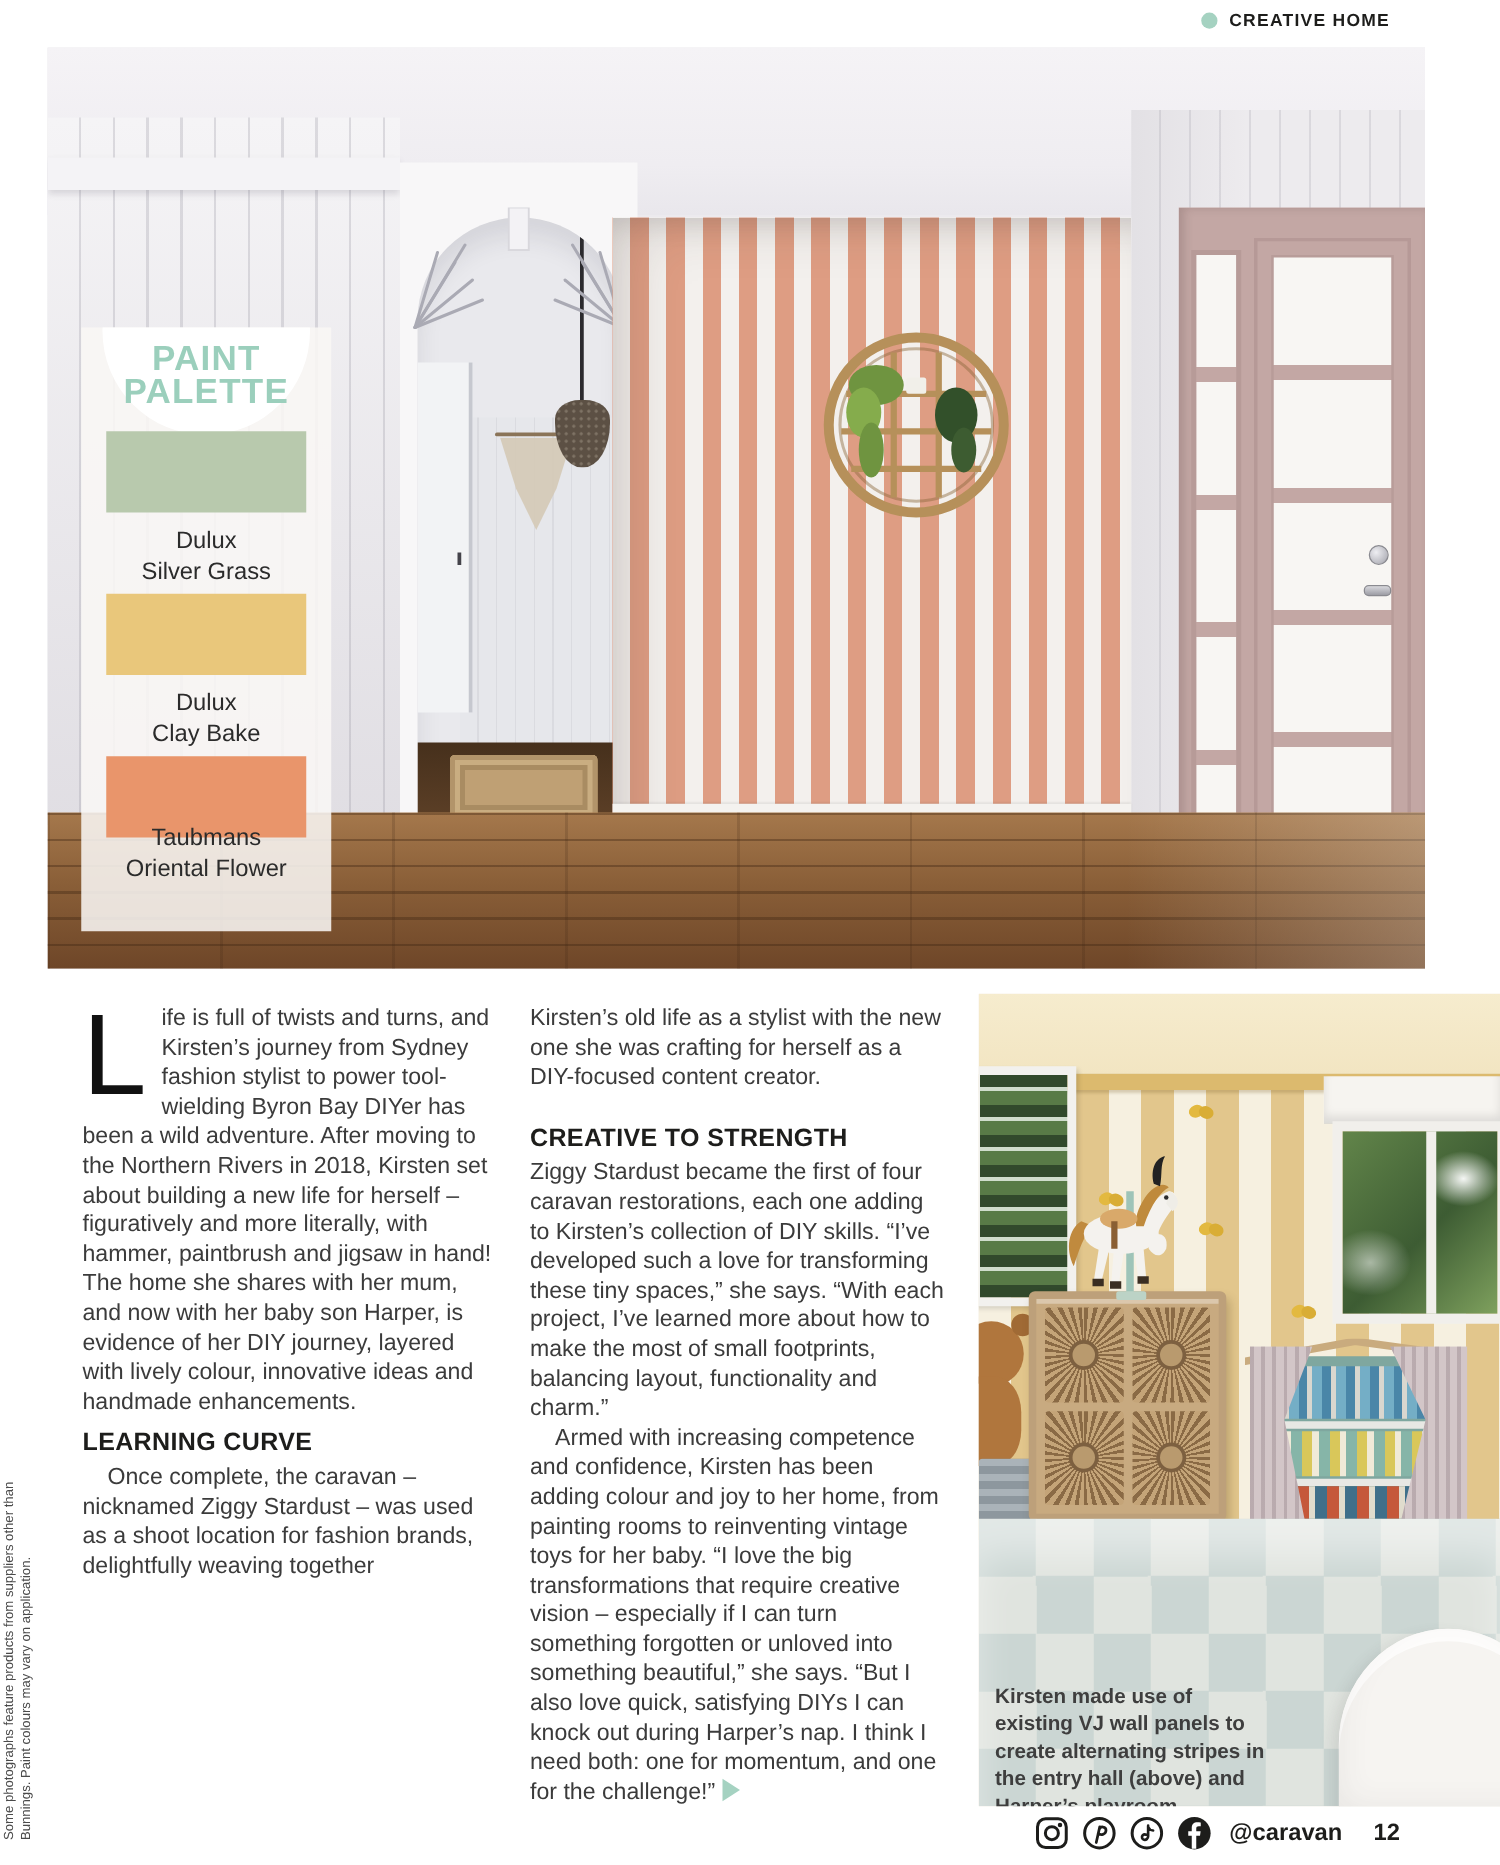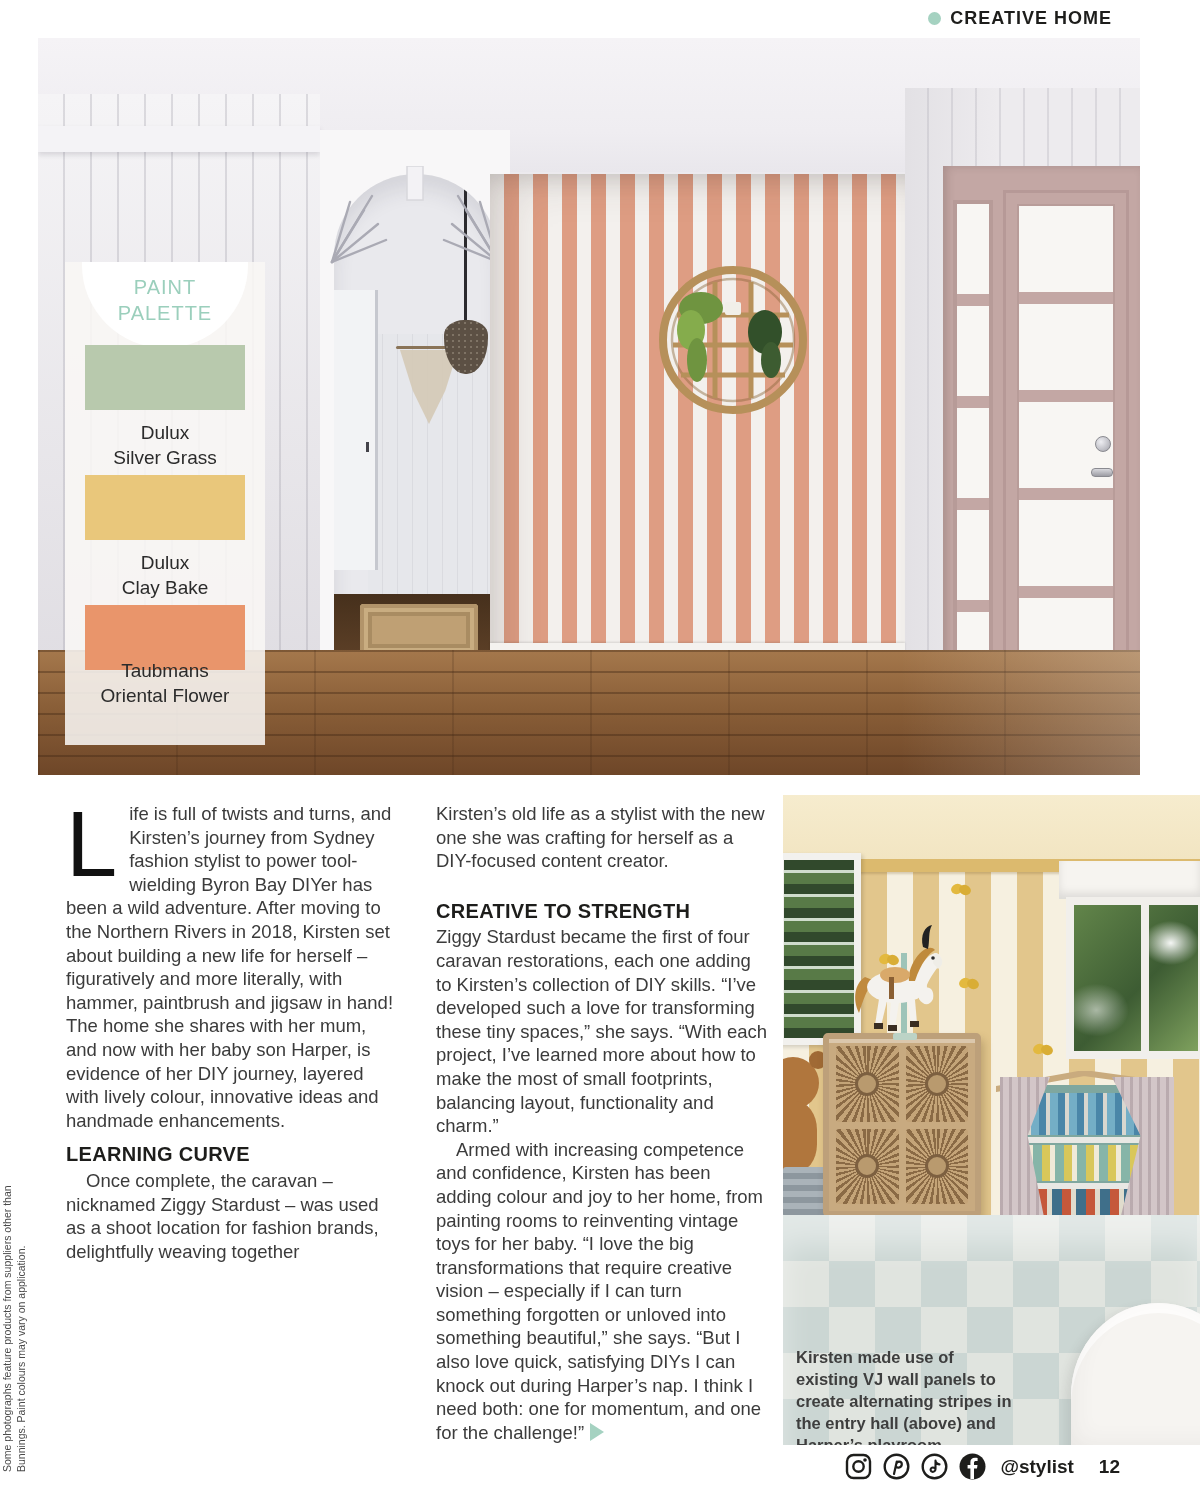--- a/index.html
+++ b/index.html
@@ -4,21 +4,21 @@
 <style>
   * { margin:0; padding:0; box-sizing:border-box; }
   html,body { background:#ffffff; }
   .page {
     position:relative; width:1200px; height:1492px; background:#fff;
     font-family:"Liberation Sans", sans-serif; color:#3a3a3a; overflow:hidden;
   }
   
   .header { position:absolute; top:8px; right:88px; display:flex; align-items:center; gap:9px; }
   .header-dot { width:13px; height:13px; border-radius:50%; background:#a5d2c1; }
-  .header-label { font-size:18px; font-weight:bold; letter-spacing:1px; color:#1d1d1b; }
+  .header-label { font-size:14px; font-weight:bold; letter-spacing:1px; color:#1d1d1b; }
 
   
   .photo-hall { position:absolute; left:38px; top:38px; width:1102px; height:737px; overflow:hidden; background:#eceaee; }
   .hall-ceiling { position:absolute; left:0; top:0; right:0; height:134px;
     background:linear-gradient(180deg,#f5f3f6 0%,#efedf1 70%,#e9e7ec 100%); }
   .hall-left-wall { position:absolute; left:0; top:56px; width:282px; height:566px;
     background:#ebe9ed;
     background-image:repeating-linear-gradient(90deg, transparent 0 25px, rgba(150,148,160,.28) 25px 27px),
       linear-gradient(180deg, rgba(255,255,255,.5), rgba(130,125,140,.10)); }
   .hall-cornice { position:absolute; left:0; top:88px; width:282px; height:26px;
@@ -75,27 +75,27 @@
       repeating-linear-gradient(90deg, rgba(58,34,17,.18) 0 2px, transparent 2px 138px),
       linear-gradient(180deg,#a5784c 0%,#8a5f38 45%,#6e4628 100%); }
   .floor-glare { position:absolute; right:0; top:612px; width:240px; height:125px;
     background:linear-gradient(90deg, transparent, rgba(255,250,240,.25)); }
 
   
   .palette-panel { position:absolute; left:27px; top:224px; width:200px; height:483px;
     background:rgba(249,247,245,.87); overflow:hidden; }
   .palette-circle { position:absolute; left:17px; top:-80px; width:166px; height:166px; border-radius:50%; background:#fff; }
   .palette-title { position:absolute; left:0; top:12px; width:100%; text-align:center;
-    font-size:20px; font-weight:normal; letter-spacing:1px; color:#9bcfbc; line-height:26px; }
+    font-size:28px; font-weight:bold; letter-spacing:1px; color:#9bcfbc; line-height:26px; }
   .swatch { position:absolute; left:20px; width:160px; height:65px; }
   .swatch-label { position:absolute; left:0; width:100%; text-align:center; font-size:19px; line-height:25px; color:#2b2b2b; }
 
   
   .col { position:absolute; top:802px; width:333px; font-size:18.5px; line-height:23.6px; color:#3b3b3b; }
-  .col-1 { left:66px; } .col-2 { left:436px; }
+  .col-1 { left:66px; } .col-2 { left:424px; }
   .dropcap { float:left; font-size:92px; line-height:72px; padding:6px 12px 0 0; color:#111; font-weight:400; }
   .section-heading { font-size:20px; font-weight:bold; color:#1d1d1b; letter-spacing:.3px; margin-top:11px; margin-bottom:2px; }
   .para-indent { text-indent:20px; }
   .col p { margin:0; }
   .continue-arrow { display:inline-block; width:0; height:0; margin-left:6px;
     border-left:14px solid #a5d2c1; border-top:9px solid transparent; border-bottom:9px solid transparent;
     vertical-align:-2px; background:none !important; }
 
   
   .photo-play { position:absolute; left:783px; top:795px; width:417px; height:650px; overflow:hidden; background:#f2ecdd; }
@@ -373,19 +373,19 @@
       <path d="M11 21 L13.8 8.5 M13.2 11 C14 7.5 19 8 18.8 11.4 C18.6 14.6 14.5 15.6 12.6 13.6" fill="none" stroke="#1d1d1b" stroke-width="2.2" stroke-linecap="round"></path>
     </svg>
     <svg class="social-icon" viewBox="0 0 27 27">
       <circle cx="13.5" cy="13.5" r="11.8" fill="none" stroke="#1d1d1b" stroke-width="2.4"></circle>
       <path d="M14.5 7.5 L14.5 16 C14.5 18 12.8 19.2 11.2 18.8 C9.6 18.4 9 16.4 10.2 15.2 C11 14.4 12.2 14.4 13 14.8 M14.5 8.5 C15.2 10.2 16.8 11.3 18.5 11.4" fill="none" stroke="#1d1d1b" stroke-width="2.1" stroke-linecap="round"></path>
     </svg>
     <svg class="social-icon" viewBox="0 0 27 27">
       <circle cx="13.5" cy="13.5" r="13" fill="#1d1d1b"></circle>
       <path d="M15 26 L15 15.5 L18 15.5 L18.5 12 L15 12 L15 9.8 C15 8.6 15.6 8 17 8 L18.6 8 L18.6 4.9 C18 4.8 16.8 4.7 16 4.7 C13 4.7 11.4 6.3 11.4 9.3 L11.4 12 L8.6 12 L8.6 15.5 L11.4 15.5 L11.4 26 Z" fill="#ffffff"></path>
     </svg>
-    <span class="footer-handle">@stylist</span>
+    <span class="footer-handle">@caravan</span>
     <span class="footer-page">12</span>
   </div>
 
   <div class="sidenote">Some photographs feature products from suppliers other than Bunnings. Paint colours may vary on application.</div>
 
 </div>
 
 </body></html>

